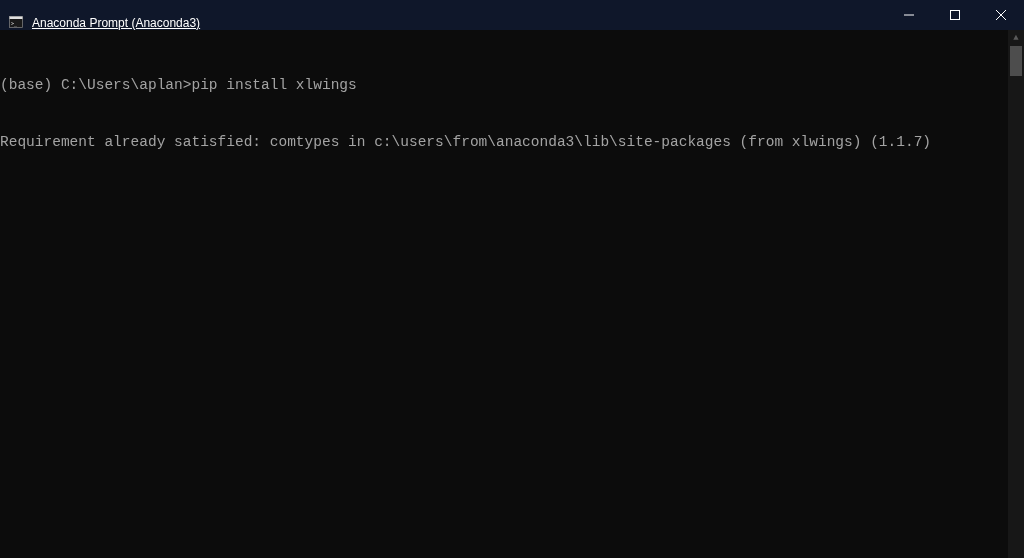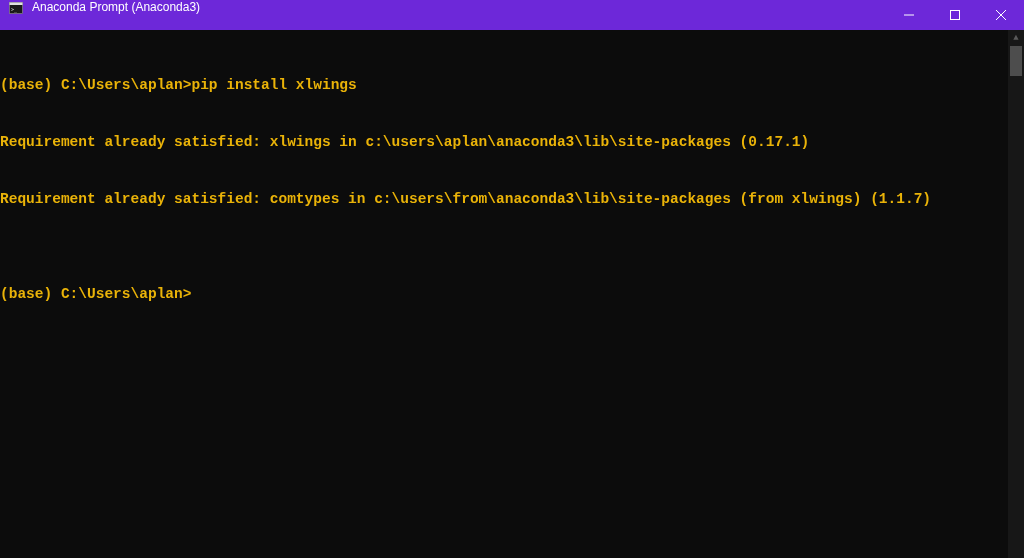--- a/index.html
+++ b/index.html
@@ -10,27 +10,28 @@
     body {
       width: 1024px;
       height: 558px;
       background: #0c0c0c;
       font-family: Consolas, "Courier New", monospace;
       overflow: hidden;
       position: relative;
     }
     .titlebar {
       height: 30px;
-      background: #6d28d9;
+      background: #0f172a;
       display: flex;
-      align-items: flex-start;
+      align-items: flex-end;
       color: #ffffff;
       font-family: "Segoe UI", sans-serif;
       font-size: 12px;
       user-select: none;
+      text-decoration: underline;
     }
     .titlebar-icon {
       width: 16px;
       height: 16px;
       margin-left: 8px;
       margin-right: 6px;
       display: flex;
       align-items: center;
       justify-content: center;
     }
@@ -62,26 +63,25 @@
       stroke-width: 1;
       fill: none;
     }
     .terminal-wrap {
       position: relative;
       height: calc(558px - 30px);
       background: #0c0c0c;
     }
     .terminal {
       padding: 8px 0 0 0;
-      color: #eab308;
+      color: #a3a3a3;
       font-size: 14.5px;
       line-height: 19px;
       white-space: pre;
       font-family: Consolas, "Courier New", monospace;
-      font-weight: bold;
     }
     .terminal .line {
       display: block;
     }
     .scrollbar-track {
       position: absolute;
       top: 0;
       right: 0;
       width: 16px;
       height: 100%;
@@ -133,22 +133,20 @@
           <line x1="0" y1="0" x2="10" y2="10"></line>
           <line x1="10" y1="0" x2="0" y2="10"></line>
         </svg>
     </div>
   </div>
 </div>
 
 <div class="terminal-wrap">
   <div class="terminal">
     <span class="line">(base) C:\Users\aplan&gt;pip install xlwings</span>
-    <span class="line">Requirement already satisfied: xlwings in c:\users\aplan\anaconda3\lib\site-packages (0.17.1)</span>
     <span class="line">Requirement already satisfied: comtypes in c:\users\from\anaconda3\lib\site-packages (from xlwings) (1.1.7)</span>
     <span class="line"></span>
-    <span class="line">(base) C:\Users\aplan&gt;</span>
   </div>
   <div class="scrollbar-track">
     <div class="scrollbar-arrow">▲</div>
     <div class="scrollbar-thumb"></div>
   </div>
 </div>
 
 </body></html>

